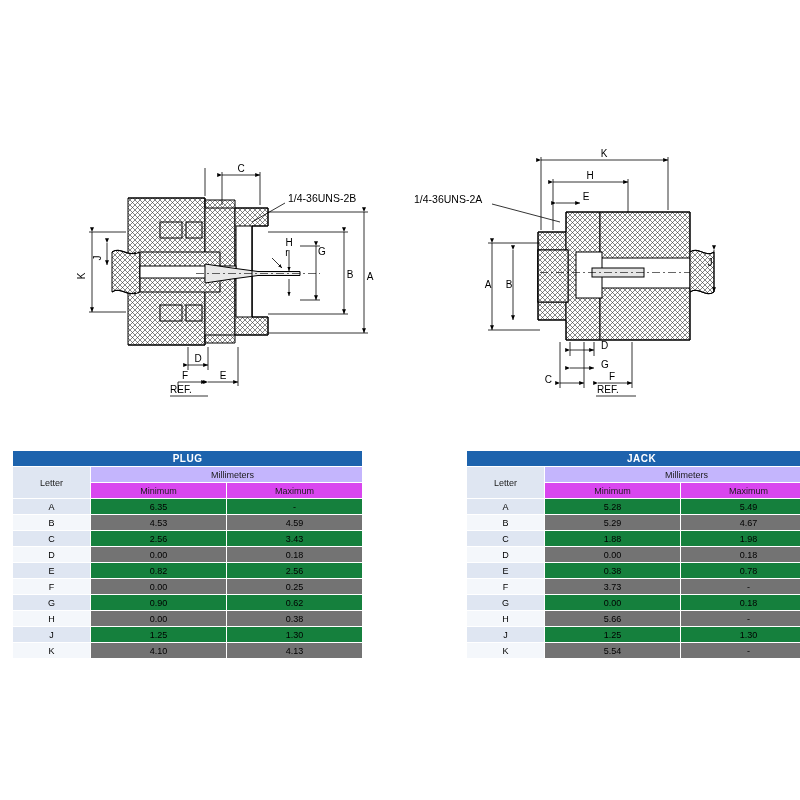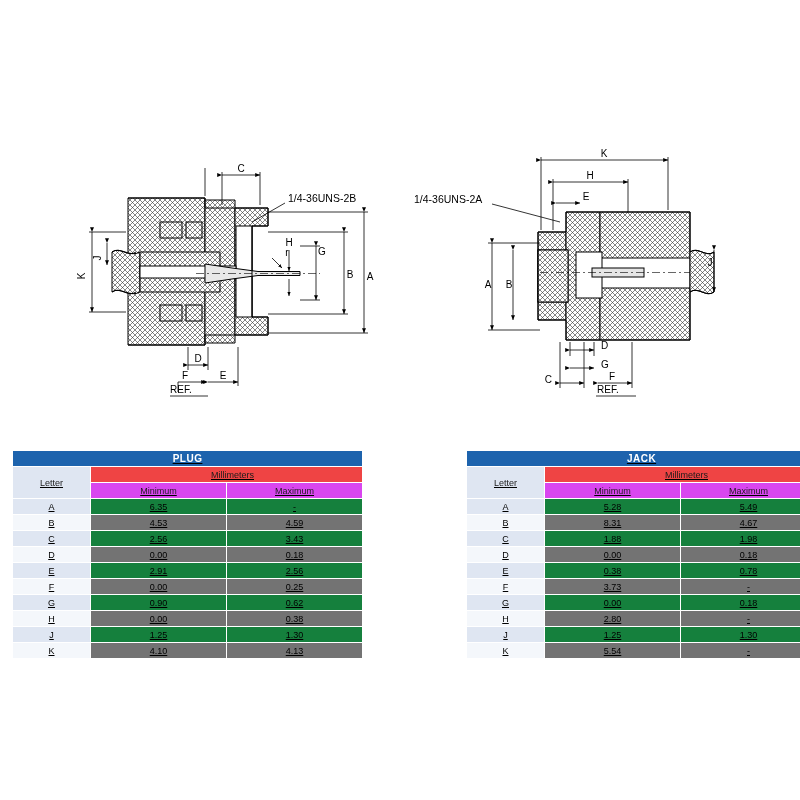--- a/index.html
+++ b/index.html
@@ -55,21 +55,20 @@
     width: 350px;
   }
   .tbl-wrap.left  { left: 12px; }
   .tbl-wrap.right { left: 466px; }
 
   table.spec {
     border-collapse: collapse;
     width: 350px;
     font-size: 9px;
     table-layout: fixed;
-    text-decoration: underline;
   }
   table.spec td, table.spec th {
     border: 1px solid #ffffff;
     text-align: center;
     padding: 1px 0;
     line-height: 12px;
     height: 13px;
   }
   .title-row th {
     background: #1d63ad;
@@ -80,21 +79,21 @@
     height: 15px;
     border: 1px solid #1d63ad;
   }
   .units-row .letter-head {
     background: #dfe6f2;
     color: #1b1b1b;
     font-weight: normal;
     border-bottom: none;
   }
   .units-row .units-head {
-    background: #ef4444;
+    background: #c4b5fd;
     color: #1b1b1b;
     font-weight: normal;
     padding-left: 12px;
   }
   .sub-row td {
     background: #d946ef;
     color: #1b1b1b;
     font-weight: normal;
   }
   .letter-cell {
@@ -353,21 +352,21 @@
               <td>2.56</td>
               <td>3.43</td>
             </tr>
             <tr class="even">
               <td class="letter-cell">D</td>
               <td>0.00</td>
               <td>0.18</td>
             </tr>
             <tr class="odd">
               <td class="letter-cell">E</td>
-              <td>2.91</td>
+              <td>0.82</td>
               <td>2.56</td>
             </tr>
             <tr class="even">
               <td class="letter-cell">F</td>
               <td>0.00</td>
               <td>0.25</td>
             </tr>
             <tr class="odd">
               <td class="letter-cell">G</td>
               <td>0.90</td>
@@ -411,21 +410,21 @@
             <td>Minimum</td>
             <td>Maximum</td>
           </tr>
         <tr class="odd">
               <td class="letter-cell">A</td>
               <td>5.28</td>
               <td>5.49</td>
             </tr>
             <tr class="even">
               <td class="letter-cell">B</td>
-              <td>8.31</td>
+              <td>5.29</td>
               <td>4.67</td>
             </tr>
             <tr class="odd">
               <td class="letter-cell">C</td>
               <td>1.88</td>
               <td>1.98</td>
             </tr>
             <tr class="even">
               <td class="letter-cell">D</td>
               <td>0.00</td>
@@ -441,21 +440,21 @@
               <td>3.73</td>
               <td>-</td>
             </tr>
             <tr class="odd">
               <td class="letter-cell">G</td>
               <td>0.00</td>
               <td>0.18</td>
             </tr>
             <tr class="even">
               <td class="letter-cell">H</td>
-              <td>2.80</td>
+              <td>5.66</td>
               <td>-</td>
             </tr>
             <tr class="odd">
               <td class="letter-cell">J</td>
               <td>1.25</td>
               <td>1.30</td>
             </tr>
             <tr class="even">
               <td class="letter-cell">K</td>
               <td>5.54</td>

